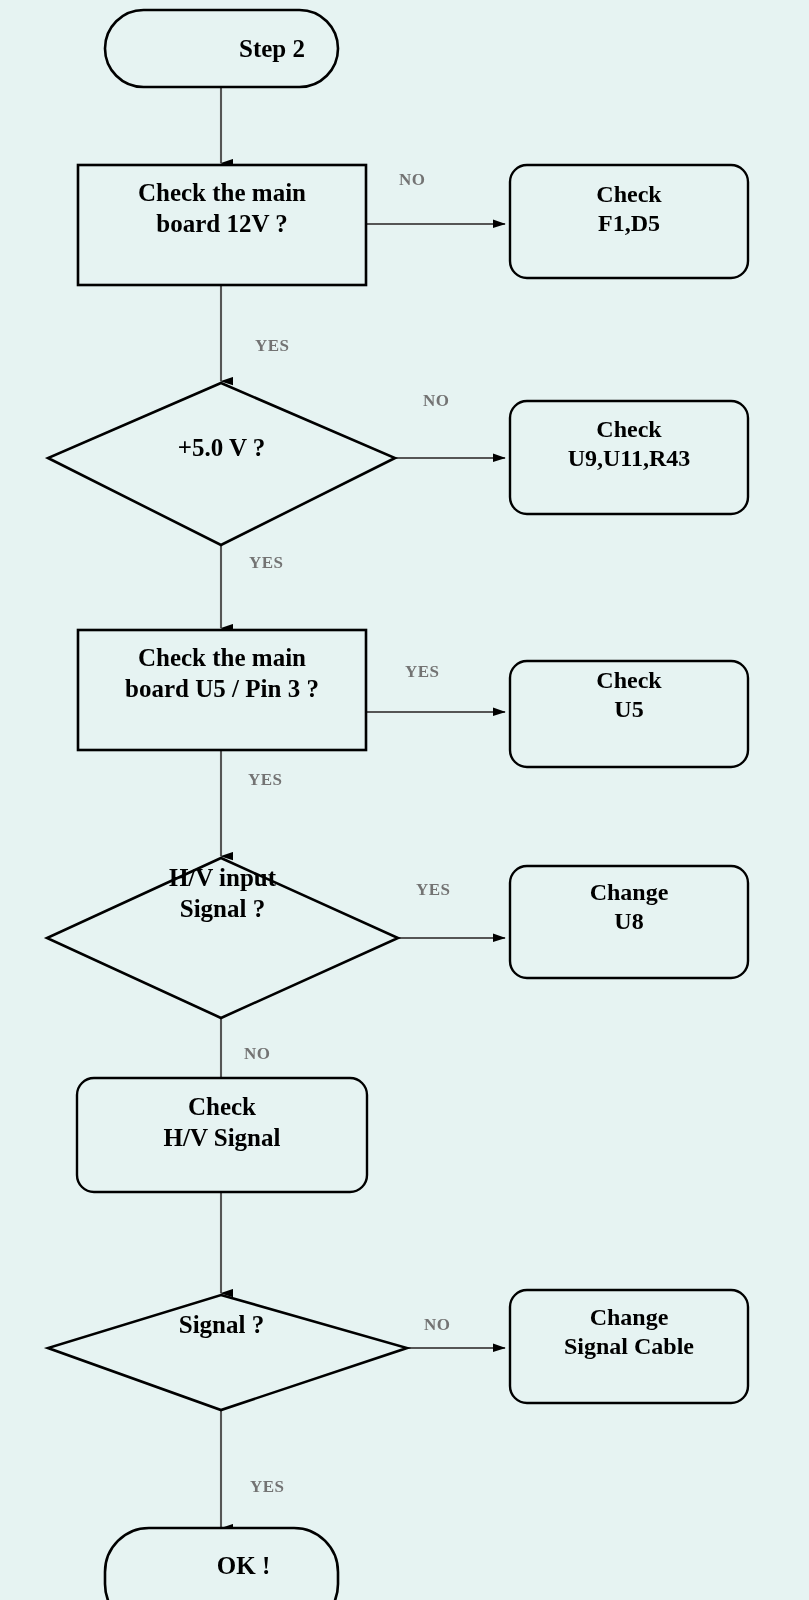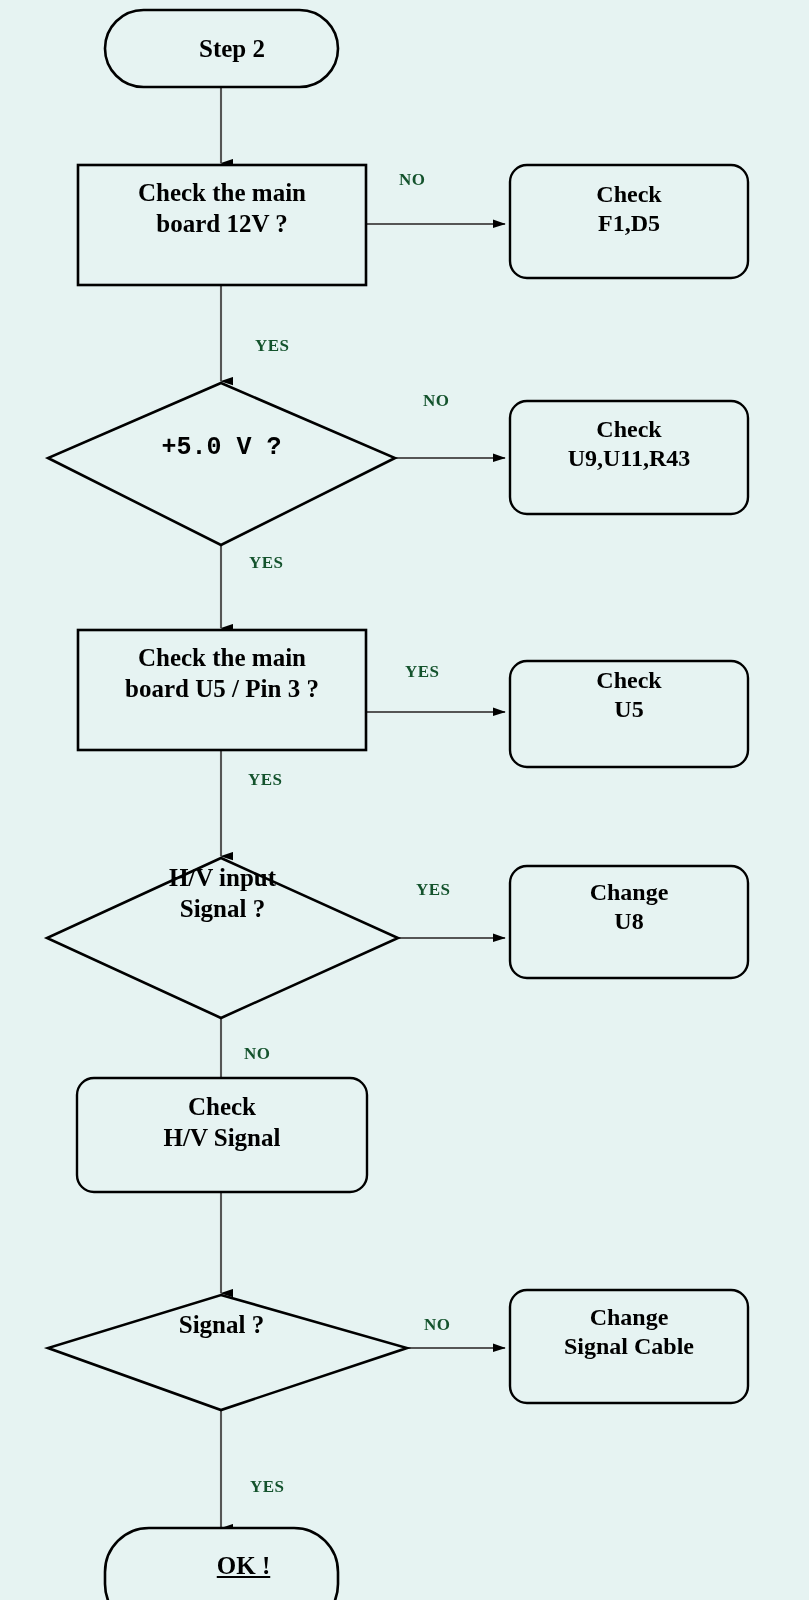--- a/index.html
+++ b/index.html
@@ -30,21 +30,21 @@
     line-height: 1.22;
     white-space: pre;
     pointer-events: none;
   }
   .node-label.size-lg { font-size: 25px; }
   .node-label.size-md { font-size: 24px; }
   .edge-label {
     position: absolute;
     font-weight: bold;
     font-size: 17px;
-    color: #14532d;
+    color: #737373;
     letter-spacing: 0.5px;
     white-space: nowrap;
   }
 </style>
 </head>
 <body>
 
 <svg id="flow-canvas" viewBox="0 0 809 1600" xmlns="http://www.w3.org/2000/svg">
   <defs>
     <marker id="arrowhead" markerWidth="10" markerHeight="14" refX="4.5" refY="12.4" orient="auto" markerUnits="userSpaceOnUse">
@@ -81,42 +81,42 @@
     <rect x="510" y="661" width="238" height="106" rx="17" ry="17" stroke-width="2.4"></rect>
     <polygon points="221,858 398,938 221,1018 47,938" stroke-width="2.6"></polygon>
     <rect x="510" y="866" width="238" height="112" rx="17" ry="17" stroke-width="2.4"></rect>
     <rect x="77" y="1078" width="290" height="114" rx="17" ry="17" stroke-width="2.4"></rect>
     <polygon points="221,1295 407,1348 221,1410 48,1348" stroke-width="2.6"></polygon>
     <rect x="510" y="1290" width="238" height="113" rx="17" ry="17" stroke-width="2.4"></rect>
     <rect x="105" y="1528" width="233" height="100" rx="44" ry="44" stroke-width="2.6"></rect>
   </g>
 </svg>
 
-<div class="node-label size-lg" style="left:105px; top:34px;  width:254px;">Step 2</div>
+<div class="node-label size-lg" style="left:105px; top:34px;  width:254px;padding-left:40px;">Step 2</div>
 <div class="node-label size-lg" style="left:78px;  top:178px; width:288px;">Check the main
 board 12V ?</div>
 <div class="node-label size-md" style="left:510px; top:180px; width:238px;">Check
 F1,D5</div>
-<div class="node-label size-lg" style="left:48px;  top:433px; width:347px;font-family:Liberation Mono, monospace;">+5.0 V ?</div>
+<div class="node-label size-lg" style="left:48px;  top:433px; width:347px;">+5.0 V ?</div>
 <div class="node-label size-md" style="left:510px; top:415px; width:238px;">Check
 U9,U11,R43</div>
 <div class="node-label size-lg" style="left:78px;  top:643px; width:288px;">Check the main
 board U5 / Pin 3 ?</div>
 <div class="node-label size-md" style="left:510px; top:666px; width:238px;">Check
 U5</div>
 <div class="node-label size-lg" style="left:47px;  top:863px; width:351px;">H/V input
 Signal ?</div>
 <div class="node-label size-md" style="left:510px; top:878px; width:238px;">Change
 U8</div>
 <div class="node-label size-lg" style="left:77px;  top:1092px;width:290px;">Check
 H/V Signal</div>
 <div class="node-label size-lg" style="left:48px;  top:1310px;width:347px;">Signal ?</div>
 <div class="node-label size-md" style="left:510px; top:1303px;width:238px;">Change
 Signal Cable</div>
-<div class="node-label size-lg" style="left:105px; top:1551px;width:277px;text-decoration:underline;">OK !</div>
+<div class="node-label size-lg" style="left:105px; top:1551px;width:277px;">OK !</div>
 
 <div class="edge-label" style="left:399px; top:170px;">NO</div>
 <div class="edge-label" style="left:255px; top:336px;">YES</div>
 <div class="edge-label" style="left:423px; top:391px;">NO</div>
 <div class="edge-label" style="left:249px; top:553px;">YES</div>
 <div class="edge-label" style="left:405px; top:662px;">YES</div>
 <div class="edge-label" style="left:248px; top:770px;">YES</div>
 <div class="edge-label" style="left:416px; top:880px;">YES</div>
 <div class="edge-label" style="left:244px; top:1044px;">NO</div>
 <div class="edge-label" style="left:424px; top:1315px;">NO</div>

